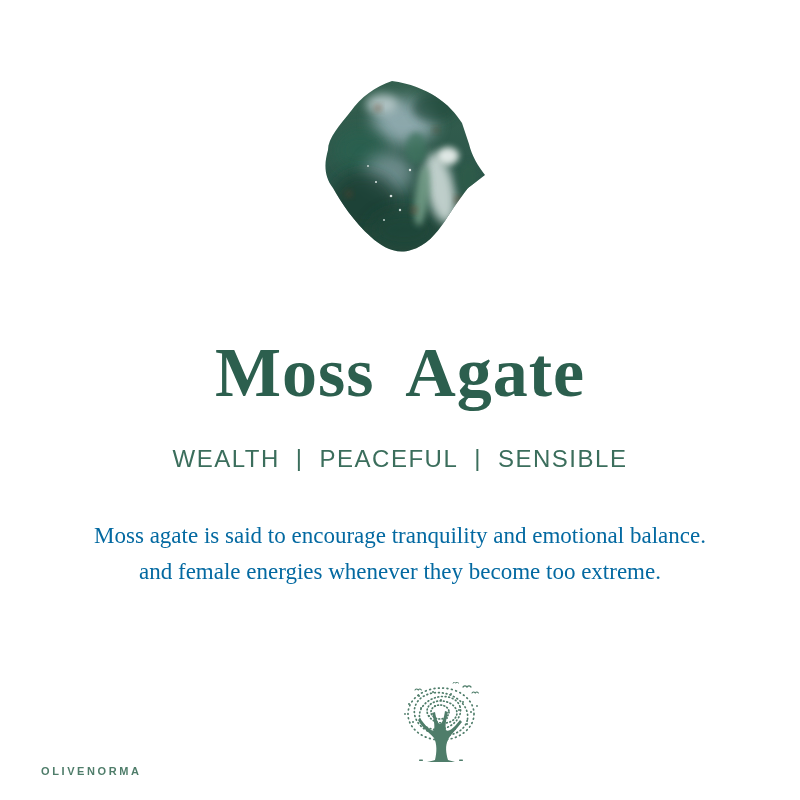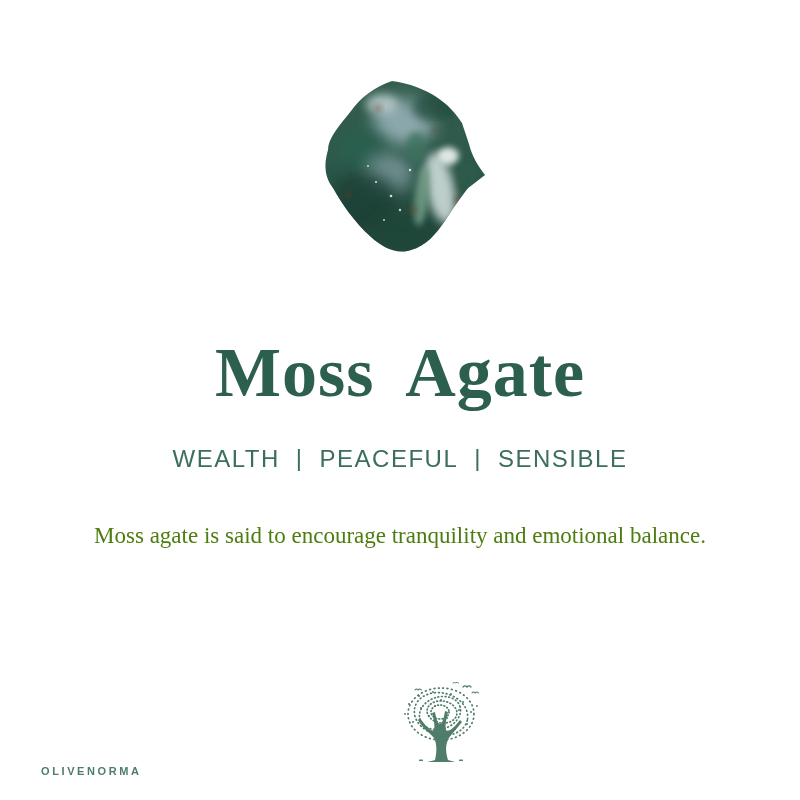--- a/index.html
+++ b/index.html
@@ -34,21 +34,21 @@
     display:inline-block;
     margin:0 16px;
     font-weight:300;
     transform:translateY(-1px);
   }
   .description{
     position:absolute;left:40px;top:518px;width:720px;
     text-align:center;
     font-family:"Liberation Serif",serif;
     font-size:23px;line-height:36px;
-    color:#4d7c0f;
+    color:#0369a1;
   }
   .brand{
     position:absolute;left:0;top:682px;width:800px;
     text-align:left;
     margin-left:41px;
   }
   .brand .tree{
     display:block;margin:0 auto;
   }
   .brand-name{
@@ -127,20 +127,21 @@
   </div>
 
   <h1 class="title">Moss Agate</h1>
 
   <div class="traits">
     <span>WEALTH</span><span class="divider">|</span><span>PEACEFUL</span><span class="divider">|</span><span>SENSIBLE</span>
   </div>
 
   <div class="description">
     <div>Moss agate is said to encourage tranquility and emotional balance.</div>
+    <div>and female energies whenever they become too extreme.</div>
   </div>
 
   <div class="brand">
     <svg class="tree" width="104" height="80" viewBox="0 0 104 80">
       <g stroke="#4f7d6a" fill="none" stroke-linecap="round">
 
         <ellipse cx="52" cy="32" rx="33" ry="26" stroke-width="1.7" stroke-dasharray="0.8 3.6"></ellipse>
         <ellipse cx="52" cy="32" rx="27" ry="21" stroke-width="1.7" stroke-dasharray="0.8 3.1" transform="rotate(14 52 32)"></ellipse>
         <ellipse cx="51" cy="31" rx="21" ry="16" stroke-width="1.7" stroke-dasharray="0.8 2.8" transform="rotate(-18 51 31)"></ellipse>
         <ellipse cx="53" cy="30" rx="15" ry="11" stroke-width="1.7" stroke-dasharray="0.8 2.6" transform="rotate(8 53 30)"></ellipse>

